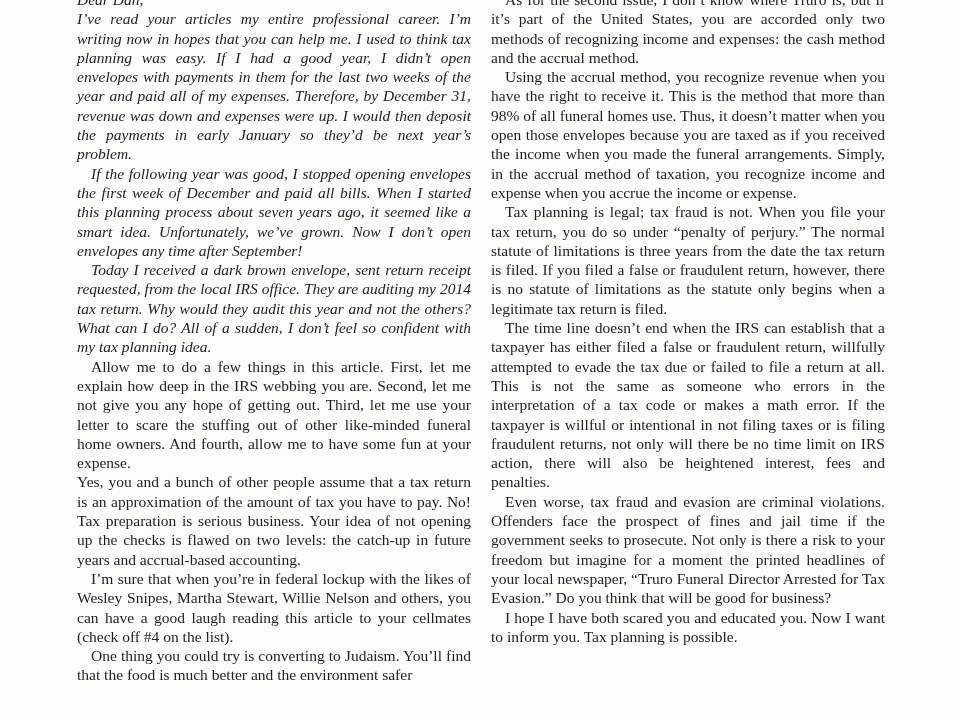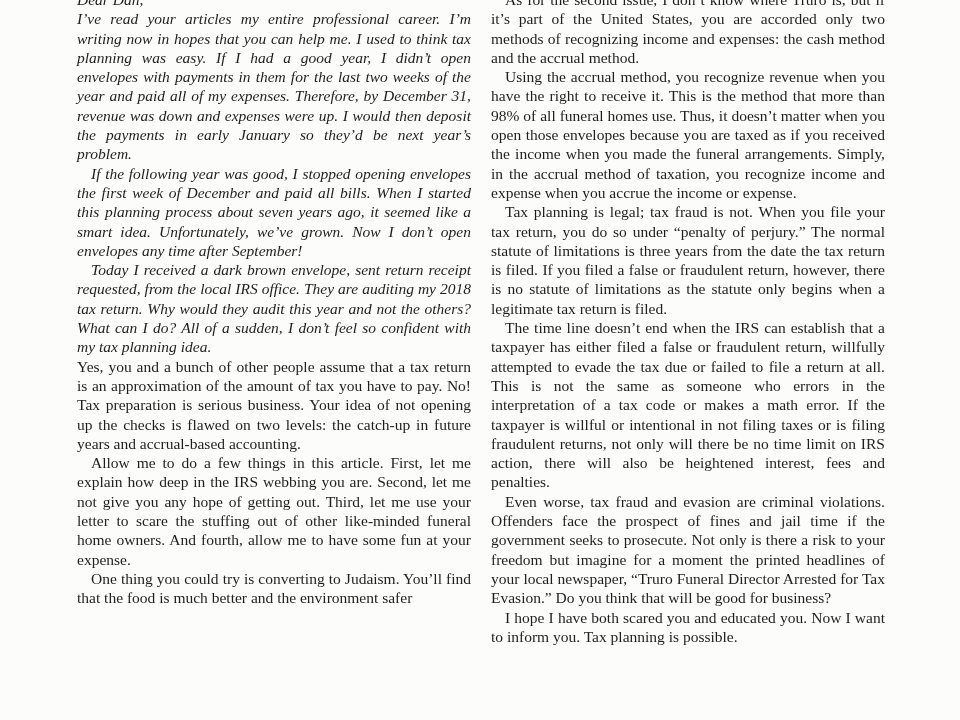--- a/index.html
+++ b/index.html
@@ -37,23 +37,24 @@
 </head>
 <body>
 
 <div class="page">
   <div class="columns">
 
     <div class="col">
       <p class="ital salut noind">Dear Dan,</p>
       <p class="ital para noind">I’ve read your articles my entire professional career. I’m writing now in hopes that you can help me. I used to think tax planning was easy. If I had a good year, I didn’t open envelopes with payments in them for the last two weeks of the year and paid all of my expenses. Therefore, by December 31, revenue was down and expenses were up. I would then deposit the payments in early January so they’d be next year’s problem.</p>
       <p class="ital para">If the following year was good, I stopped opening envelopes the first week of December and paid all bills. When I started this planning process about seven years ago, it seemed like a smart idea. Unfortunately, we’ve grown. Now I don’t open envelopes any time after September!</p>
-      <p class="ital para">Today I received a dark brown envelope, sent return receipt requested, from the local IRS office. They are auditing my 2018 tax return. Why would they audit this year and not the others? What can I do? All of a sudden, I don’t feel so confident with my tax planning idea.</p>
+      <p class="ital para">Today I received a dark brown envelope, sent return receipt requested, from the local IRS office. They are auditing my 2014 tax return. Why would they audit this year and not the others? What can I do? All of a sudden, I don’t feel so confident with my tax planning idea.</p>
+      <p class="para">Allow me to do a few things in this article. First, let me explain how deep in the IRS webbing you are. Second, let me not give you any hope of getting out. Third, let me use your letter to scare the stuffing out of other like-minded funeral home owners. And fourth, allow me to have some fun at your expense.</p>
       <p class="para noind">Yes, you and a bunch of other people assume that a tax return is an approximation of the amount of tax you have to pay. No! Tax preparation is serious business. Your idea of not opening up the checks is flawed on two levels: the catch-up in future years and accrual-based accounting.</p>
-      <p class="para">Allow me to do a few things in this article. First, let me explain how deep in the IRS webbing you are. Second, let me not give you any hope of getting out. Third, let me use your letter to scare the stuffing out of other like-minded funeral home owners. And fourth, allow me to have some fun at your expense.</p>
+      <p class="para">I’m sure that when you’re in federal lockup with the likes of Wesley Snipes, Martha Stewart, Willie Nelson and others, you can have a good laugh reading this article to your cellmates (check off #4 on the list).</p>
       <p class="para">One thing you could try is converting to Judaism. You’ll find that the food is much better and the environment safer</p>
     </div>
 
     <div class="col">
       <p class="para">As for the second issue, I don’t know where Truro is, but if it’s part of the United States, you are accorded only two methods of recognizing income and expenses: the cash method and the accrual method.</p>
       <p class="para">Using the accrual method, you recognize revenue when you have the right to receive it. This is the method that more than 98% of all funeral homes use. Thus, it doesn’t matter when you open those envelopes because you are taxed as if you received the income when you made the funeral arrangements. Simply, in the accrual method of taxation, you recognize income and expense when you accrue the income or expense.</p>
       <p class="para">Tax planning is legal; tax fraud is not. When you file your tax return, you do so under “penalty of perjury.” The normal statute of limitations is three years from the date the tax return is filed. If you filed a false or fraudulent return, however, there is no statute of limitations as the statute only begins when a legitimate tax return is filed.</p>
       <p class="para">The time line doesn’t end when the IRS can establish that a taxpayer has either filed a false or fraudulent return, willfully attempted to evade the tax due or failed to file a return at all. This is not the same as someone who errors in the interpretation of a tax code or makes a math error. If the taxpayer is willful or intentional in not filing taxes or is filing fraudulent returns, not only will there be no time limit on IRS action, there will also be heightened interest, fees and penalties.</p>
       <p class="para">Even worse, tax fraud and evasion are criminal violations. Offenders face the prospect of fines and jail time if the government seeks to prosecute. Not only is there a risk to your freedom but imagine for a moment the printed headlines of your local newspaper, “Truro Funeral Director Arrested for Tax Evasion.” Do you think that will be good for business?</p>
       <p class="para">I hope I have both scared you and educated you. Now I want to inform you. Tax planning is possible.</p>

